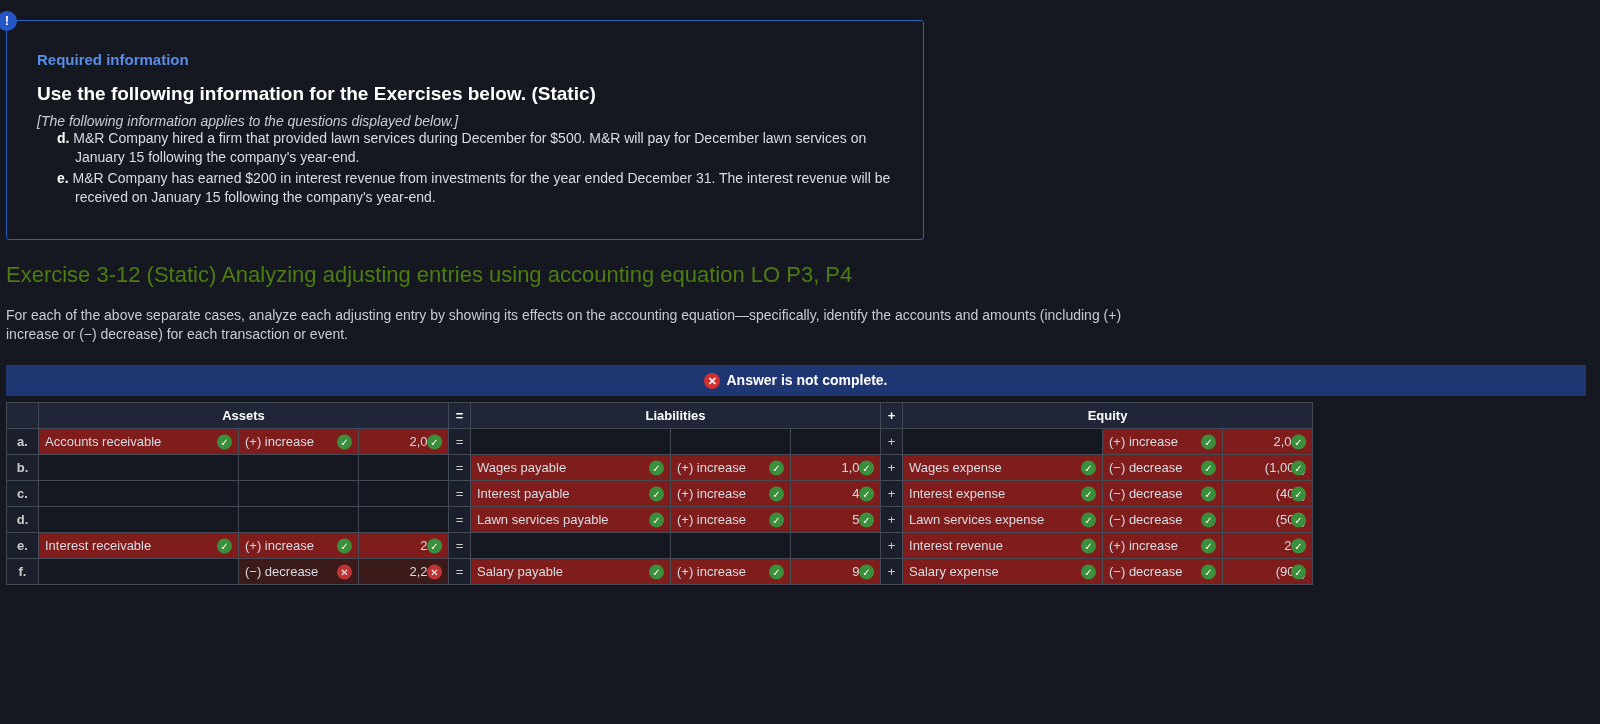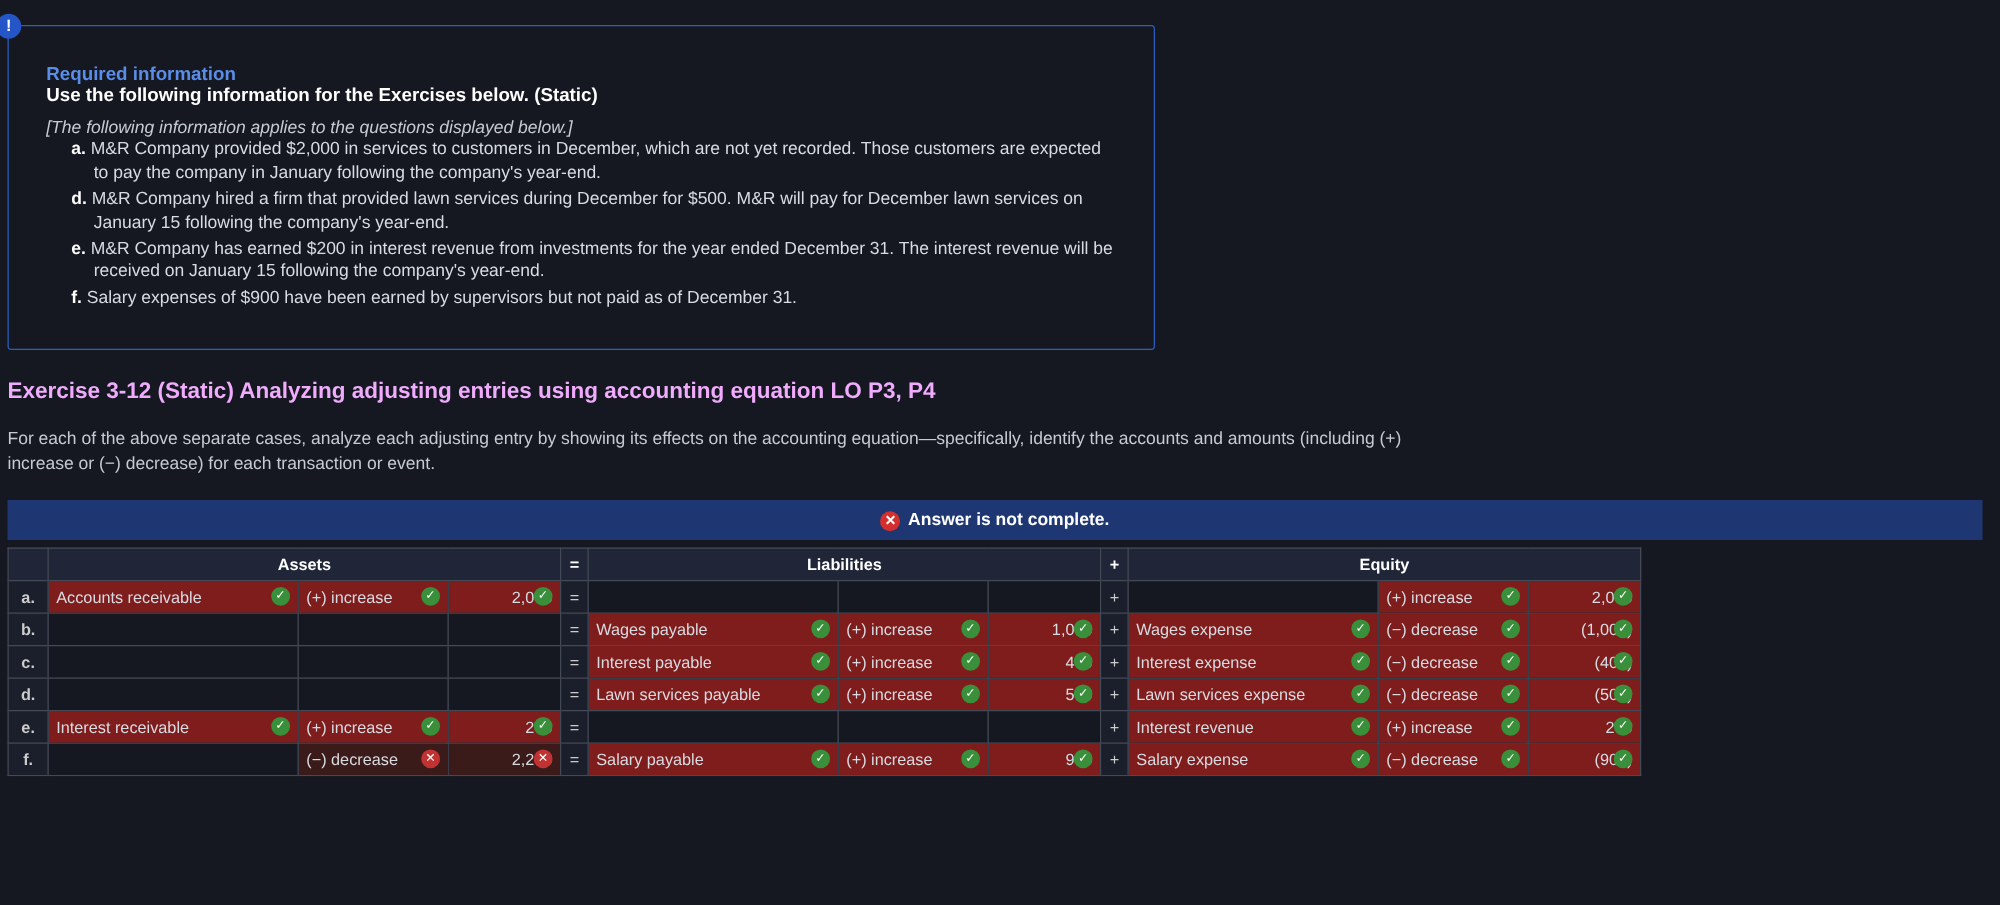--- a/index.html
+++ b/index.html
@@ -32,32 +32,32 @@
   font-weight: bold;
   font-size: 13px;
 }
 .req-info {
   color: #5a8de7;
   font-weight: bold;
   font-size: 15px;
 }
 .info-title {
   color: #fff; font-weight: bold;
-  font-size: 15px; margin-bottom: 8px;
+  font-size: 19px; margin-bottom: 8px; margin-top: 15px;
 }
 .info-sub {
   font-style: italic; color: #c6cbd2;
   margin-bottom: 0; font-size: 14px;
 }
 .info-list { list-style: none; padding-left: 20px; }
 .info-list li { margin-bottom: 2px; text-indent: -18px; padding-left: 18px; line-height: 1.35; }
 .info-list li b { color: #fff; }
 .info-list li span.txt { color: #d8dce2; }
 .ex-title {
-  color: #f0abfc; font-weight: bold; font-size: 18px;
+  color: #4d7c0f; font-weight: normal; font-size: 22px;
   margin: 22px 6px 18px 6px;
 }
 .ex-desc { color: #c6cbd2; margin: 0 6px 20px 6px; max-width: 1120px; line-height: 1.4; }
 
 .answer-wrap { margin: 0 6px; width: 1580px; }
 .answer-banner {
   background: #1e3773;
   color: #fff;
   text-align: center;
   font-weight: bold;
@@ -107,24 +107,22 @@
 </style>
 </head>
 <body>
 
 <div class="info-box">
   <div class="info-badge">!</div>
   <div class="req-info">Required information</div>
   <div class="info-title">Use the following information for the Exercises below. (Static)</div>
   <div class="info-sub">[The following information applies to the questions displayed below.]</div>
   <ul class="info-list" id="info-list">
-      <li><b>a.</b> <span class="txt">M&amp;R Company provided $2,000 in services to customers in December, which are not yet recorded. Those customers are expected to pay the company in January following the company's year-end.</span></li>
       <li><b>d.</b> <span class="txt">M&amp;R Company hired a firm that provided lawn services during December for $500. M&amp;R will pay for December lawn services on January 15 following the company's year-end.</span></li>
       <li><b>e.</b> <span class="txt">M&amp;R Company has earned $200 in interest revenue from investments for the year ended December 31. The interest revenue will be received on January 15 following the company's year-end.</span></li>
-      <li><b>f.</b> <span class="txt">Salary expenses of $900 have been earned by supervisors but not paid as of December 31.</span></li>
     </ul>
 </div>
 
 <div class="ex-title">Exercise 3-12 (Static) Analyzing adjusting entries using accounting equation LO P3, P4</div>
 <div class="ex-desc">For each of the above separate cases, analyze each adjusting entry by showing its effects on the accounting equation—specifically, identify the accounts and amounts (including (+) increase or (−) decrease) for each transaction or event.</div>
 
 <div class="answer-wrap">
   <div class="answer-banner">
     <span class="banner-x">✕</span><span>Answer is not complete.</span>
   </div>

